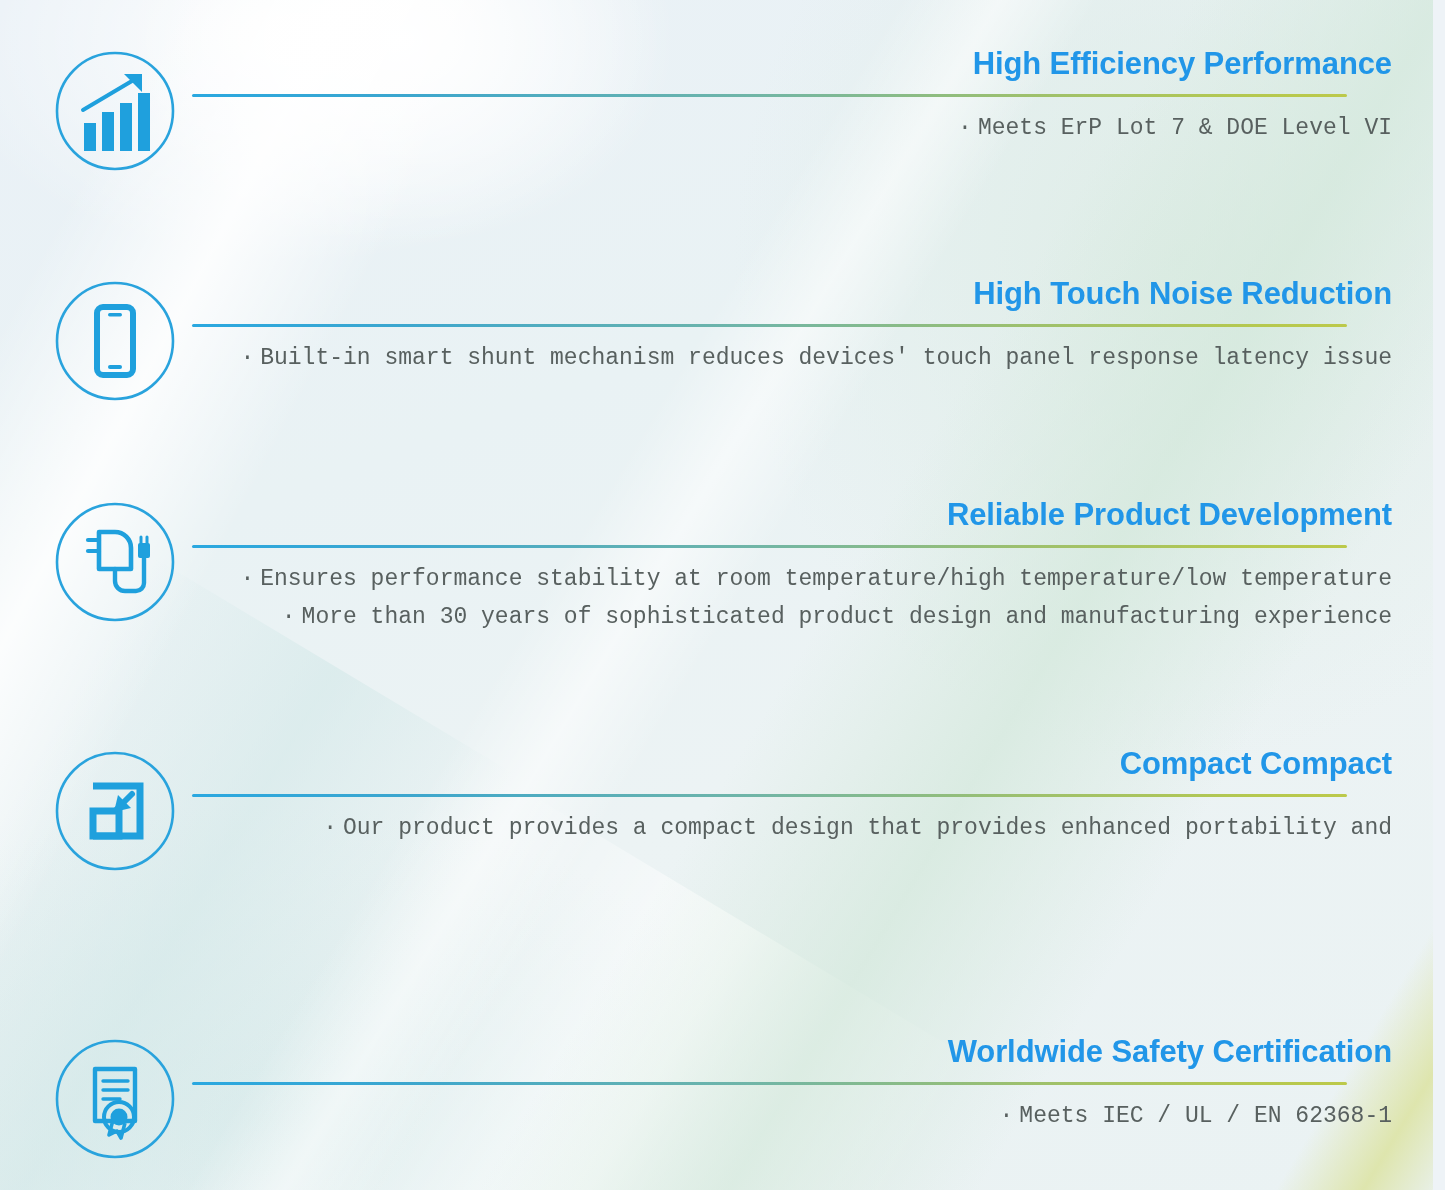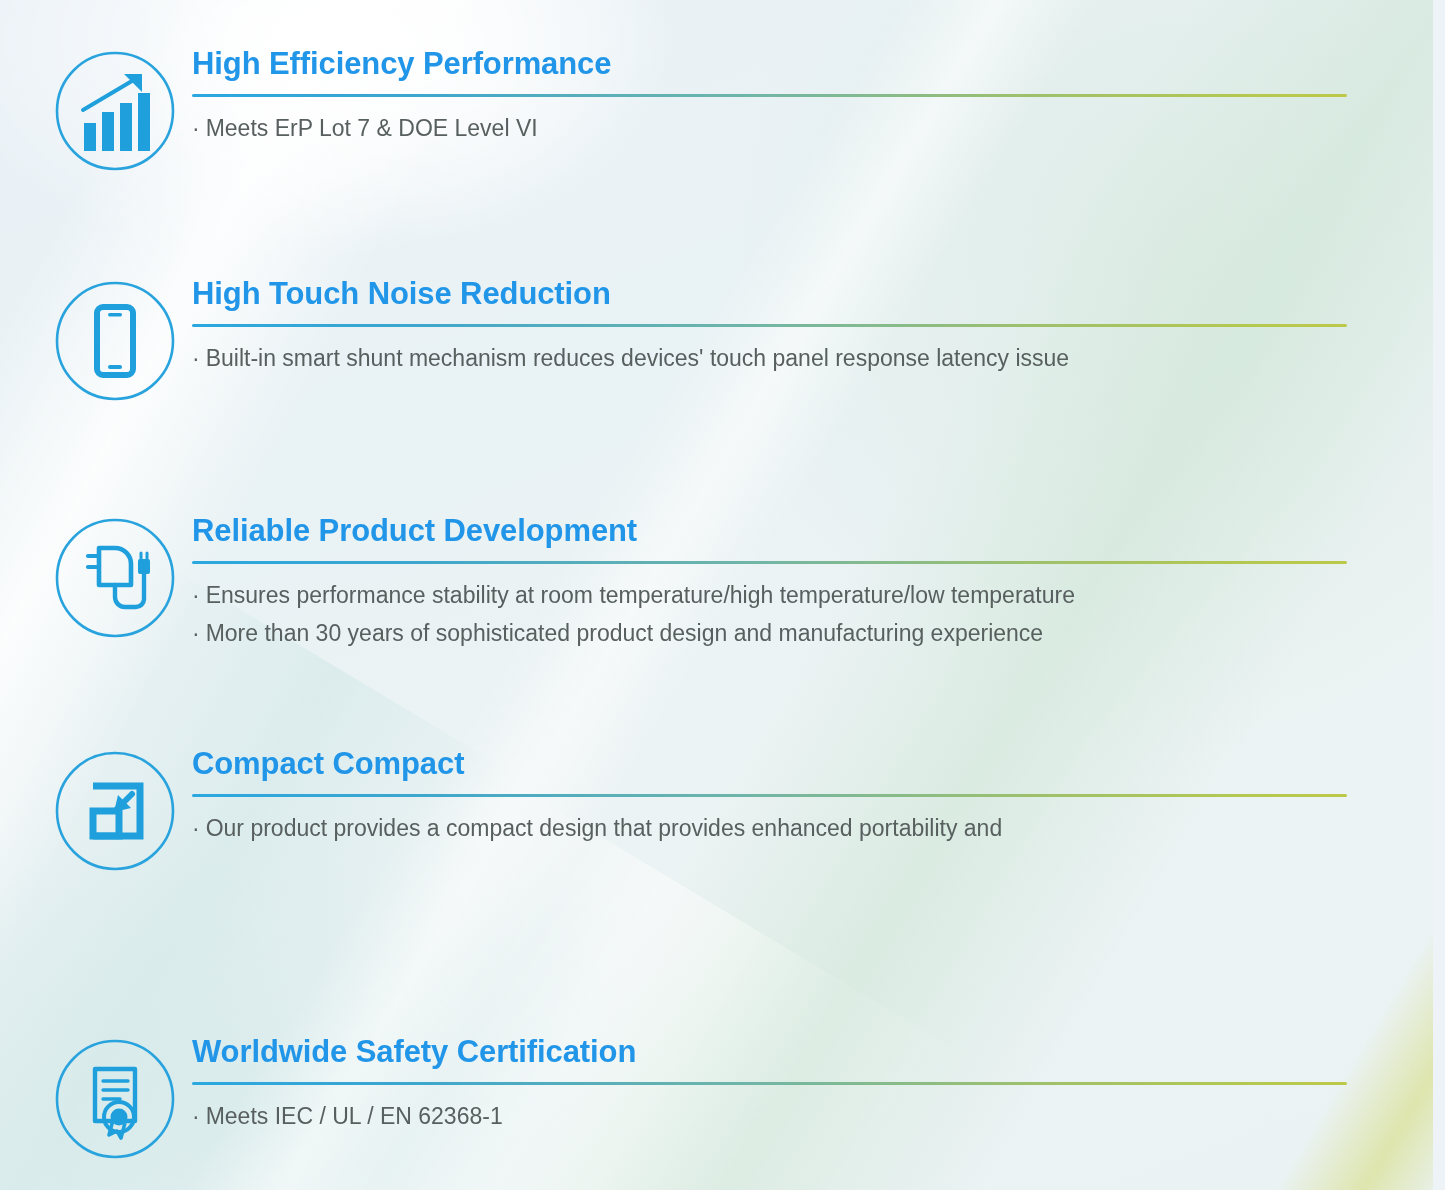--- a/index.html
+++ b/index.html
@@ -20,20 +20,21 @@
     height: 1190px;
     overflow: hidden;
     background:
       
       radial-gradient(ellipse 520px 320px at 300px 40px, rgba(255,255,255,0.95) 0%, rgba(255,255,255,0.0) 70%),
       
       radial-gradient(ellipse 620px 700px at 1180px 260px, rgba(219,235,226,0.75) 0%, rgba(219,235,226,0.0) 72%),
       
       radial-gradient(ellipse 700px 420px at 260px 1120px, rgba(214,234,234,0.7) 0%, rgba(214,234,234,0) 75%),
       linear-gradient(160deg, #eaf1f7 0%, #e9f2f4 35%, #ecf3f4 62%, #eaf2f3 100%);
+    text-align: right;
   }
 
   
   .band {
     position: absolute;
     pointer-events: none;
   }
   .band-a {
     left: -140px; top: -420px;
     width: 300px; height: 2100px;
@@ -122,20 +123,21 @@
     margin-bottom: 13px;
     background: linear-gradient(to right, #2aa8e0 0%, #3ba6cf 18%, #6fb5a8 48%, #9dc06d 72%, #b5c84f 92%, #bcc94a 100%);
     border-radius: 2px;
   }
   .rule-wide { width: 1155px; }
   .bullet-line {
     color: #58605f;
     font-size: 23px;
     line-height: 1.64;
     white-space: nowrap;
+    font-family: Liberation Mono, monospace;
   }
   .bullet-dot {
     color: #58605f;
     margin-right: 6px;
   }
   .cont {
     display: block;
     padding-left: 18px;
   }
 
@@ -189,21 +191,21 @@
       </div>
       <div class="feature-body">
         <div class="feature-title">High Touch Noise Reduction</div>
         <div class="rule rule-wide"></div>
         <div class="bullet-line">
           <span class="bullet-dot">·</span><span>Built-in smart shunt mechanism reduces devices' touch panel response latency issue</span>
         </div>
       </div>
     </div>
 
-    <div class="feature" style="top:515px;">
+    <div class="feature" style="top:499px;">
       <div class="feature-icon">
         <svg width="126" height="126" viewBox="0 0 126 126">
           <circle cx="63" cy="63" r="58" fill="none" stroke="#29a3dd" stroke-width="2.6"></circle>
           <path d="M47 33 L63 33 a16 16 0 0 1 16 16 L79 70 L47 70 Z" fill="none" stroke="#1fa0dd" stroke-width="4.6" stroke-linejoin="round"></path>
           <path d="M47 41 L36 41" fill="none" stroke="#1fa0dd" stroke-width="4.2" stroke-linecap="round"></path>
           <path d="M47 52 L36 52" fill="none" stroke="#1fa0dd" stroke-width="4.2" stroke-linecap="round"></path>
           <path d="M63 70 L63 82 a10 10 0 0 0 10 10 L84 92 a8 8 0 0 0 8 -8 L92 58" fill="none" stroke="#1fa0dd" stroke-width="4.4" stroke-linecap="round" stroke-linejoin="round"></path>
           <rect x="86" y="44" width="12" height="15" rx="2" fill="#1fa0dd"></rect>
           <path d="M89 38 L89 44 M95 38 L95 44" stroke="#1fa0dd" stroke-width="3" stroke-linecap="round"></path>
         </svg>

